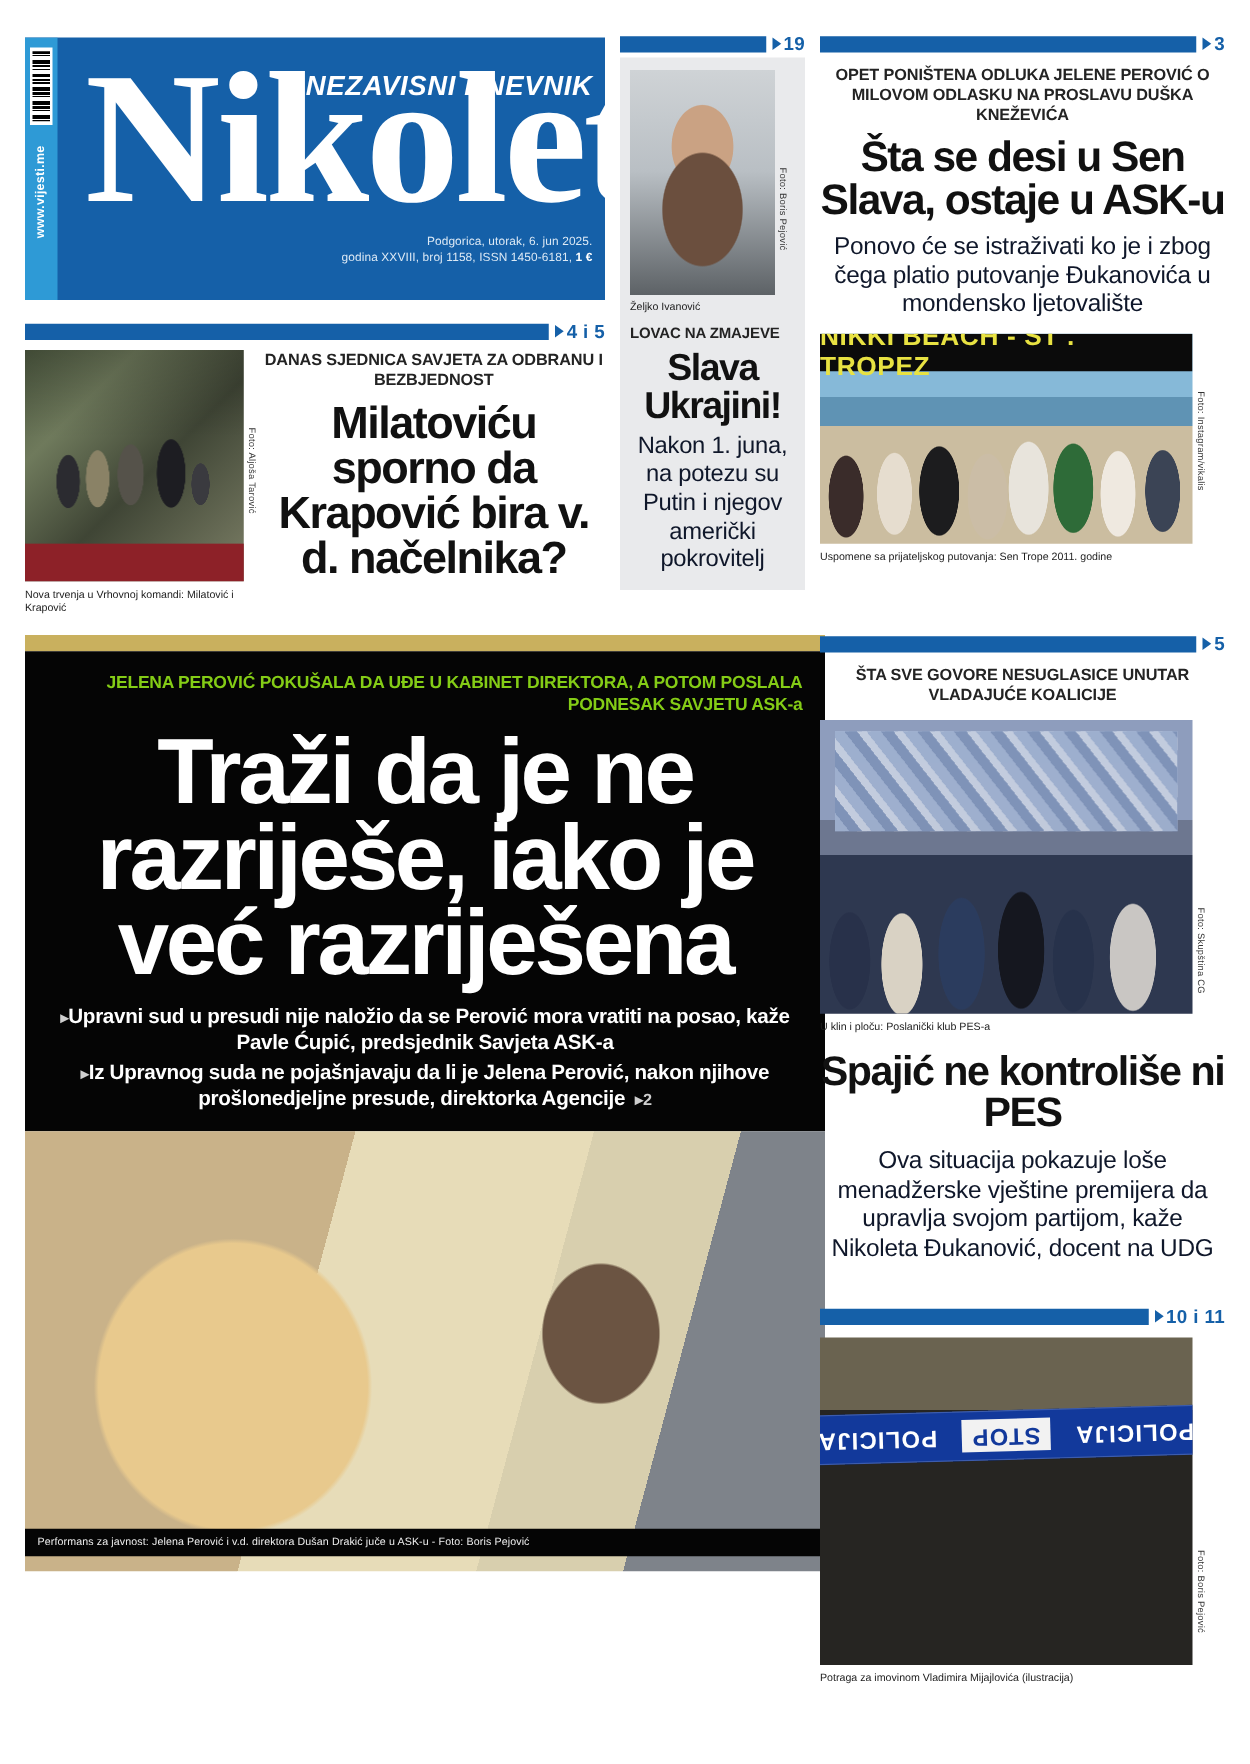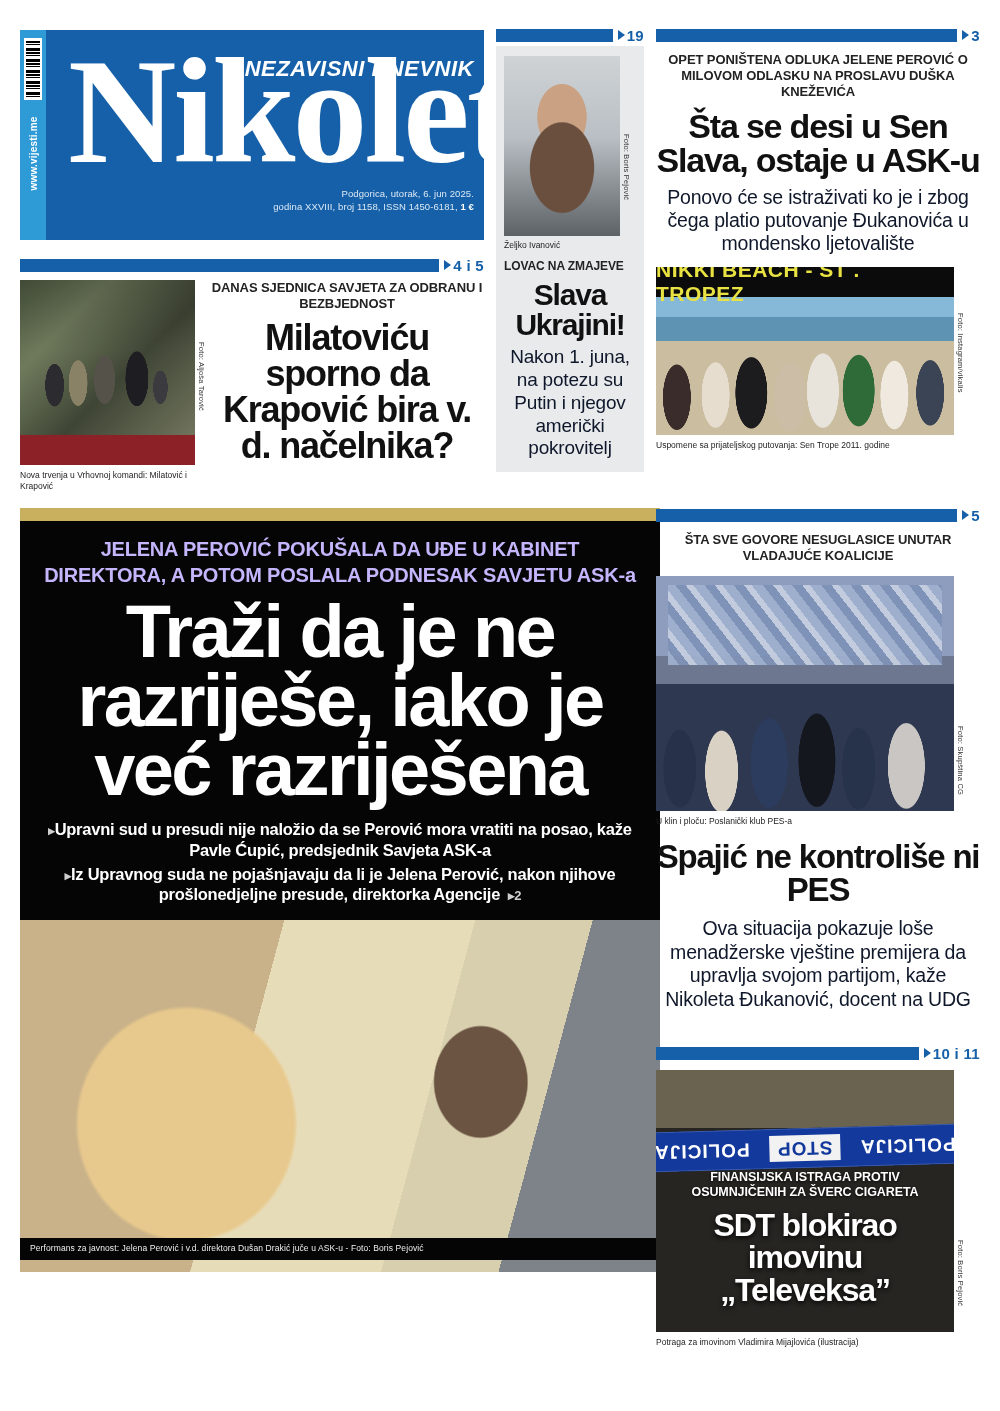--- a/index.html
+++ b/index.html
@@ -176,21 +176,21 @@
     background:
       radial-gradient(ellipse 30% 58% at 26% 58%, #e8c98d 0 56%, transparent 58%),
       radial-gradient(ellipse 12% 26% at 72% 46%, #6b5442 0 60%, transparent 62%),
       linear-gradient(105deg, #c9b289 0 36%, #e7dcb8 36% 62%, #d8cfae 62% 78%, #7e838a 78% 100%);
   }
 
   
   .main-pkg { position:absolute; left:20px; top:508px; width:640px; height:852px; }
   .gold-bar { width:100%; height:13px; background:#c9b05e; }
   .black-box { background:#050505; padding:16px 18px 12px; }
-  .mk { color:#c4b5fd; font-weight:bold; font-size:20px; text-align:center;
+  .mk { color:#84cc16; font-weight:bold; font-size:14px; text-align:right;
         line-height:1.28; letter-spacing:-.2px; }
   .mhl {
     color:#fff; font-weight:bold; font-size:74px; line-height:.93;
     text-align:center; letter-spacing:-2.6px; margin-top:10px;
     font-family:"Liberation Sans", sans-serif;
   }
   .bullets { margin-top:14px; }
   .bullet {
     color:#fff; font-weight:bold; font-size:16.5px; line-height:1.27;
     text-align:center; letter-spacing:-.25px; margin-bottom:3px;
@@ -338,23 +338,19 @@
       <div class="tri"></div>
       <div class="num">10 i 11</div>
     </div>
     <div style="position:relative;margin-top:10px;width:298px;">
       <div class="photo ph-police" style="width:298px;height:262px;">
         <div class="police-tape">
           <span>POLICIJA</span>
           <span class="stopblk">STOP</span>
           <span>POLICIJA</span>
         </div>
-        <div class="sdt-overlay">
-          <div class="sdt-kicker">FINANSIJSKA ISTRAGA PROTIV OSUMNJIČENIH ZA ŠVERC CIGARETA</div>
-          <div class="sdt-hl">SDT blokirao imovinu „Televeksa”</div>
-        </div>
       </div>
       <div class="vcredit" style="left:300px;top:170px;">Foto: Boris Pejović</div>
       <div class="cutline" style="margin-top:5px;">Potraga za imovinom Vladimira Mijajlovića (ilustracija)</div>
     </div>
   </div>
 
 </div>
 
 </body></html>

